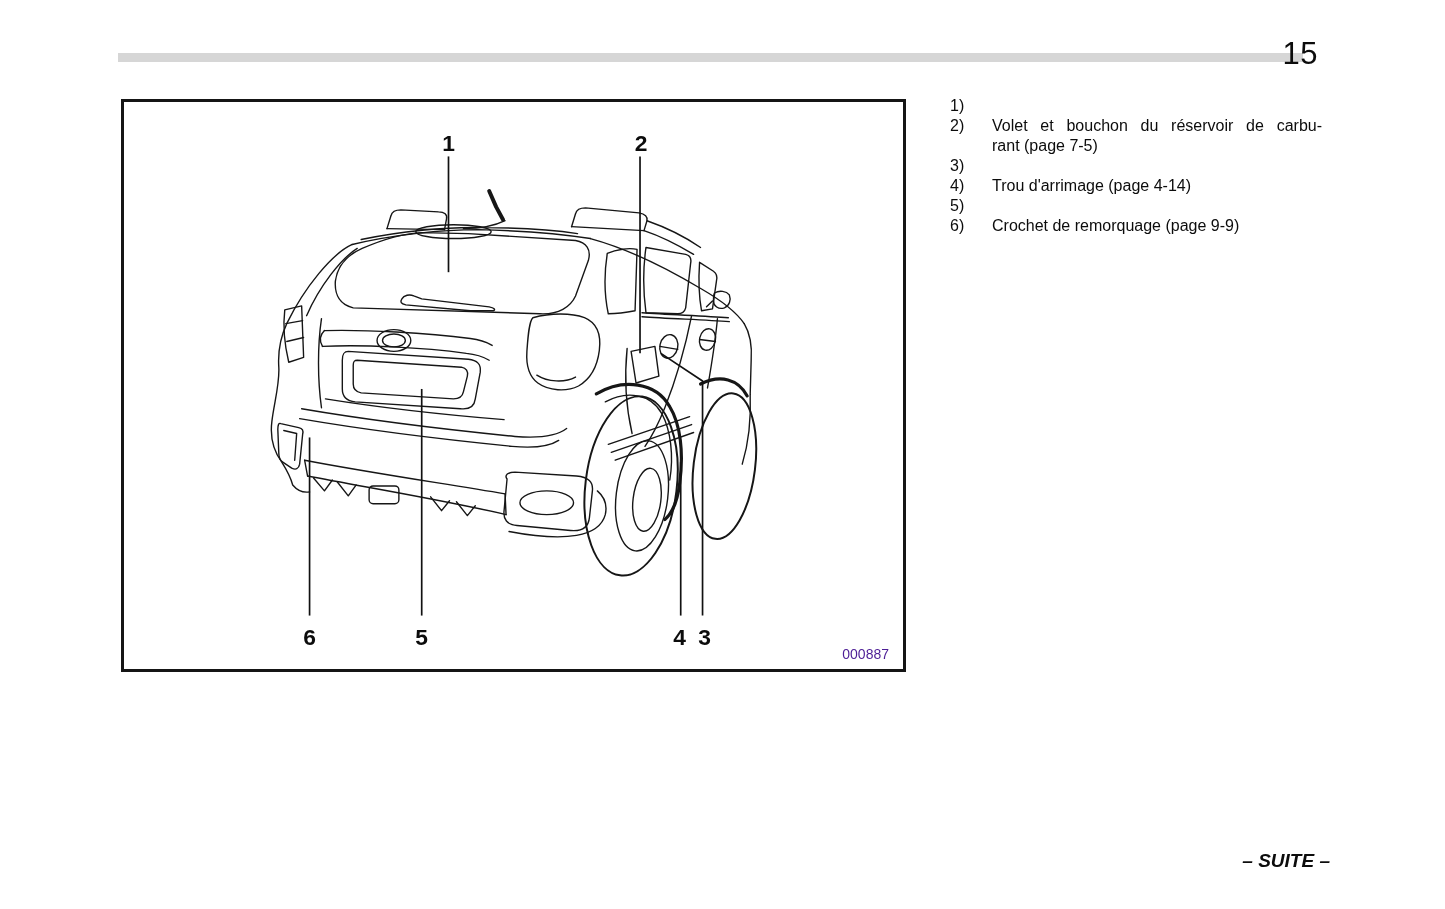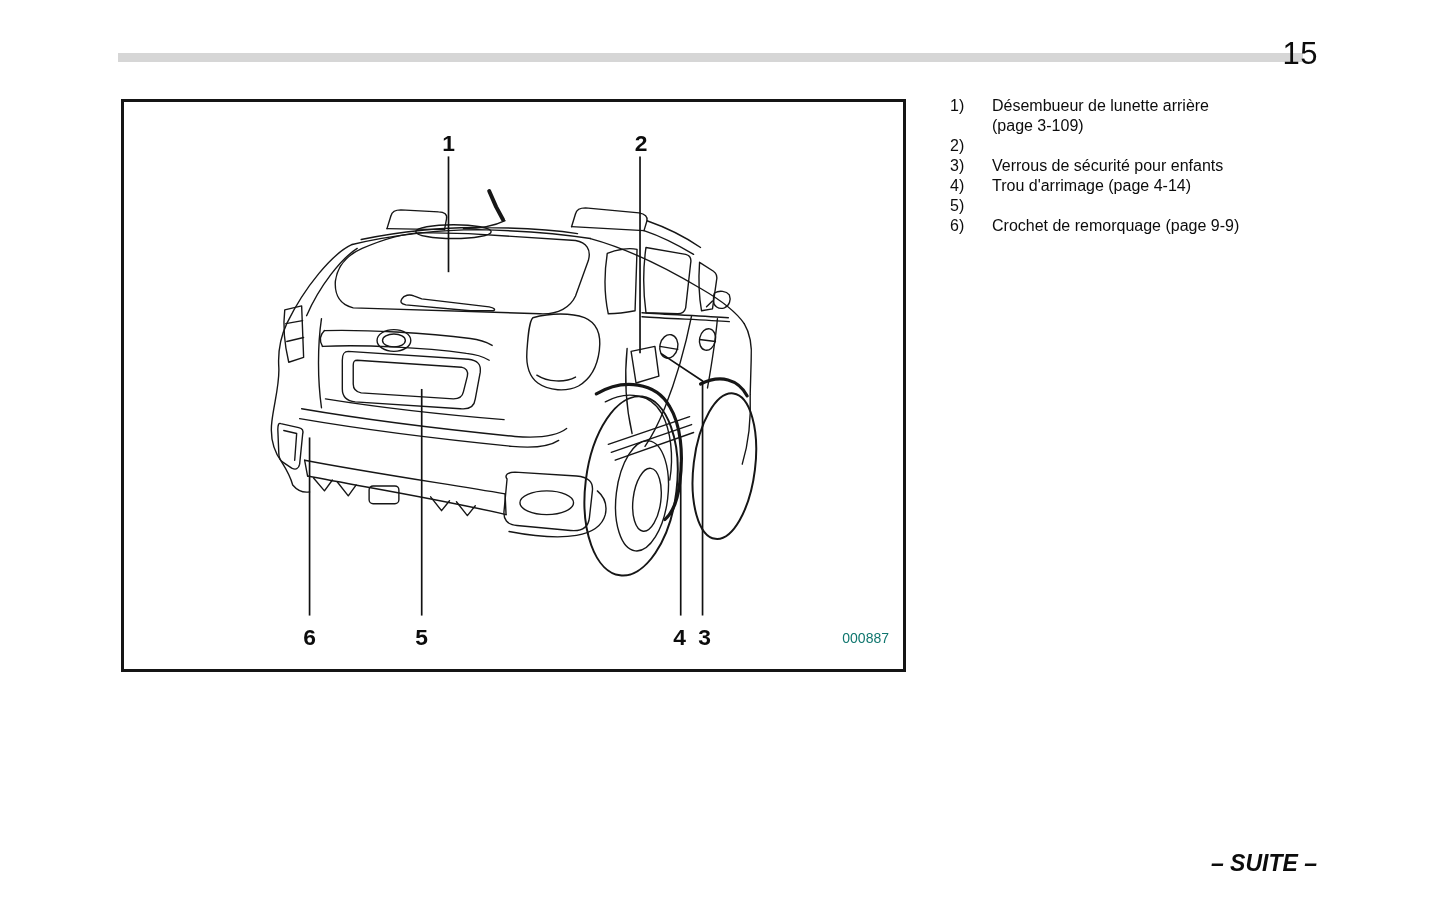--- a/index.html
+++ b/index.html
@@ -14,32 +14,32 @@
   .page-number{
     position:absolute;right:127px;top:36px;font-size:31px;font-weight:normal;
     letter-spacing:0.5px;z-index:1;color:#0c0c0c;
   }
   .figure-box{
     position:absolute;left:121px;top:99px;width:785px;height:573px;
     border:3px solid #151515;box-sizing:border-box;background:#fff;
   }
   .figure-box svg{position:absolute;left:0;top:0;}
   .figure-code{
-    position:absolute;right:14px;bottom:23px;font-size:14px;color:#0f766e;
+    position:absolute;right:14px;bottom:7px;font-size:14px;color:#4c1d95;
   }
   .parts-list{
     position:absolute;left:950px;top:96px;width:372px;font-size:16px;
     line-height:20px;color:#0c0c0c;
   }
   .li{display:flex;}
   .li .num{width:42px;flex:0 0 42px;}
   .li .txt{width:330px;flex:1;}
   .li .txt .stretch{text-align:justify;text-align-last:justify;}
   .footer-suite{
-    position:absolute;right:128px;top:850px;font-size:23px;font-weight:bold;
+    position:absolute;right:115px;top:850px;font-size:19px;font-weight:bold;
     font-style:italic;color:#0c0c0c;text-align:right;
   }
 </style>
 </head>
 <body>
 
 <div class="top-rule"></div>
 <div class="page-number">15</div>
 
 <div class="figure-box">
@@ -157,34 +157,31 @@
       <text x="421" y="648">5</text>
       <text x="308" y="648">6</text>
     </g>
   </svg>
   <div class="figure-code">000887</div>
 </div>
 
 <div class="parts-list">
   <div class="li">
     <span class="num">1)</span>
-    <div class="txt">
-      <div>Désembueur de lunette arrière</div>
-      <div>(page 3-109)</div>
-    </div>
   </div>
   <div class="li">
     <span class="num">2)</span>
     <div class="txt">
+      <div class="stretch">Volet et bouchon du réservoir de carbu-</div>
+      <div>rant (page 7-5)</div>
     </div>
   </div>
   <div class="li">
     <span class="num">3)</span>
     <div class="txt">
-      <div>Verrous de sécurité pour enfants</div>
     </div>
   </div>
   <div class="li">
     <span class="num">4)</span>
     <div class="txt">
       <div>Trou d'arrimage (page 4-14)</div>
     </div>
   </div>
   <div class="li">
     <span class="num">5)</span>

